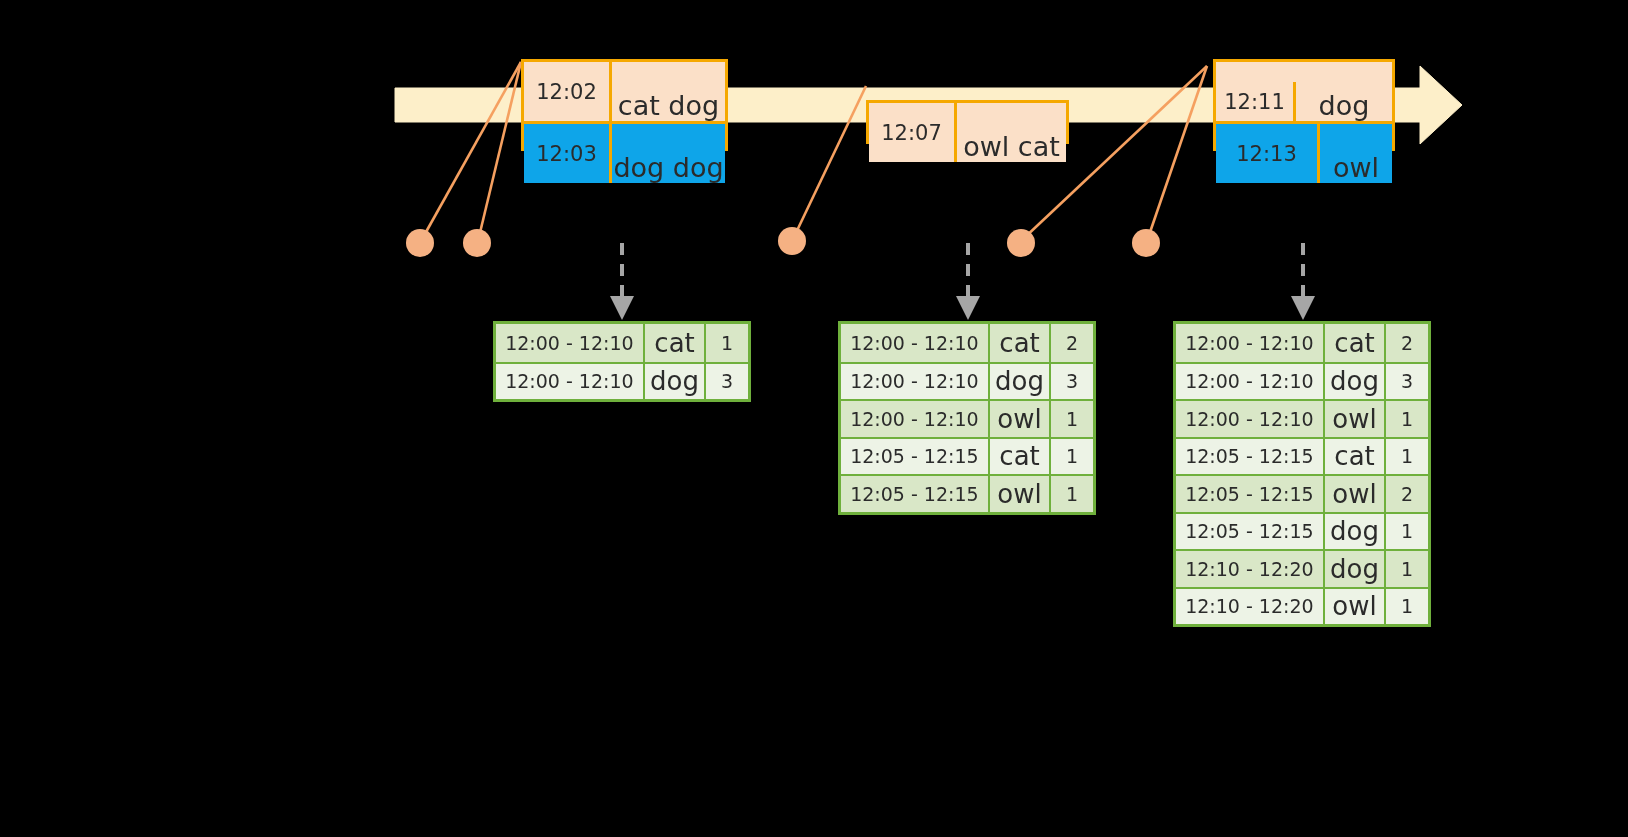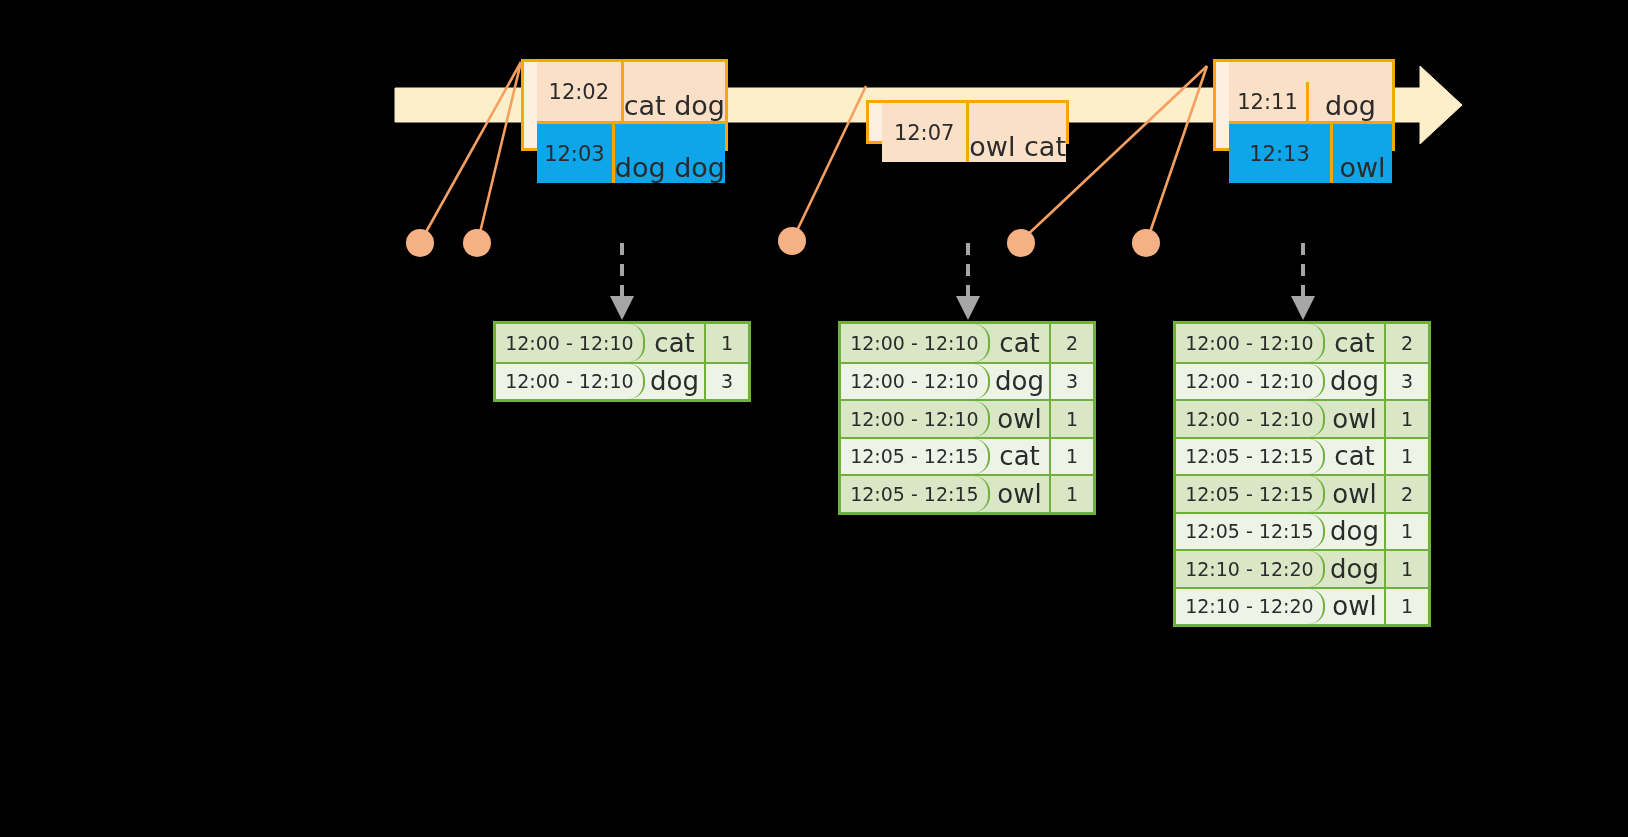--- a/index.html
+++ b/index.html
@@ -27,21 +27,20 @@
   }
 
   
   .event-box {
     position: absolute;
     border: 3px solid #F5A800;
     box-sizing: border-box;
     background: #FDF0E0;
     display: flex;
     flex-direction: column;
-    padding-left: 13px;
   }
   .event-row {
     display: flex;
     flex-direction: row;
     flex: 1;
   }
   .event-row + .event-row {
     border-top: 3px solid #F5A800;
   }
   .event-row.shade-dark { background: #FBE0C8; }
@@ -87,21 +86,20 @@
   .res-row.rshade-light { background: #EDF3E6; }
   .res-win {
     display: flex;
     align-items: center;
     justify-content: center;
     border-right: 2px solid #6FB03C;
     box-sizing: border-box;
     color: #2b2b2b;
     font-size: 19px;
     white-space: nowrap;
-    border-radius: 16px;
   }
   .res-key {
     display: flex;
     align-items: center;
     justify-content: center;
     border-right: 2px solid #6FB03C;
     box-sizing: border-box;
     color: #2b2b2b;
     font-size: 26px;
     width: 62px;

